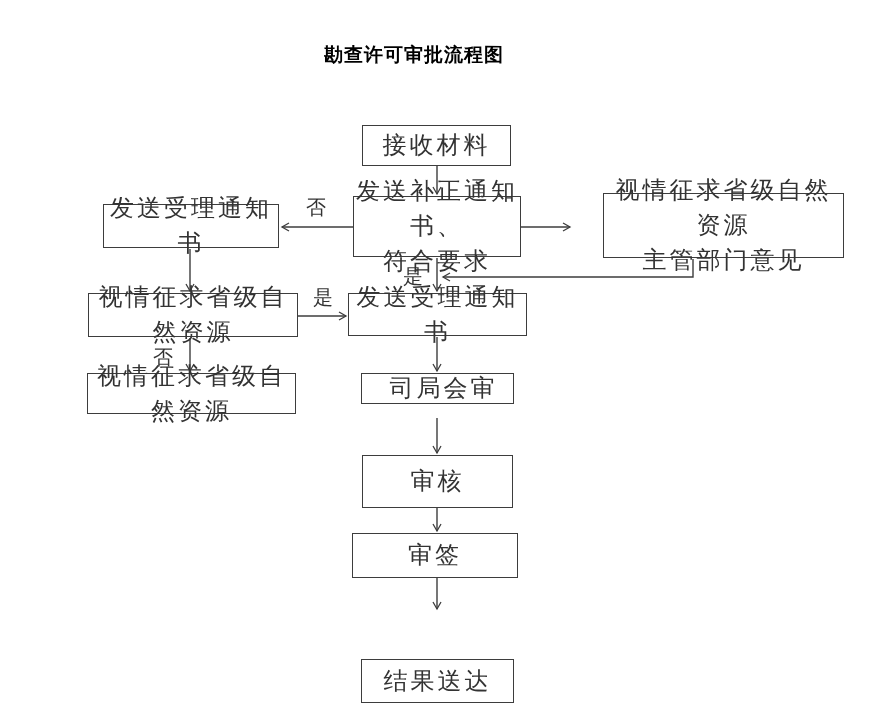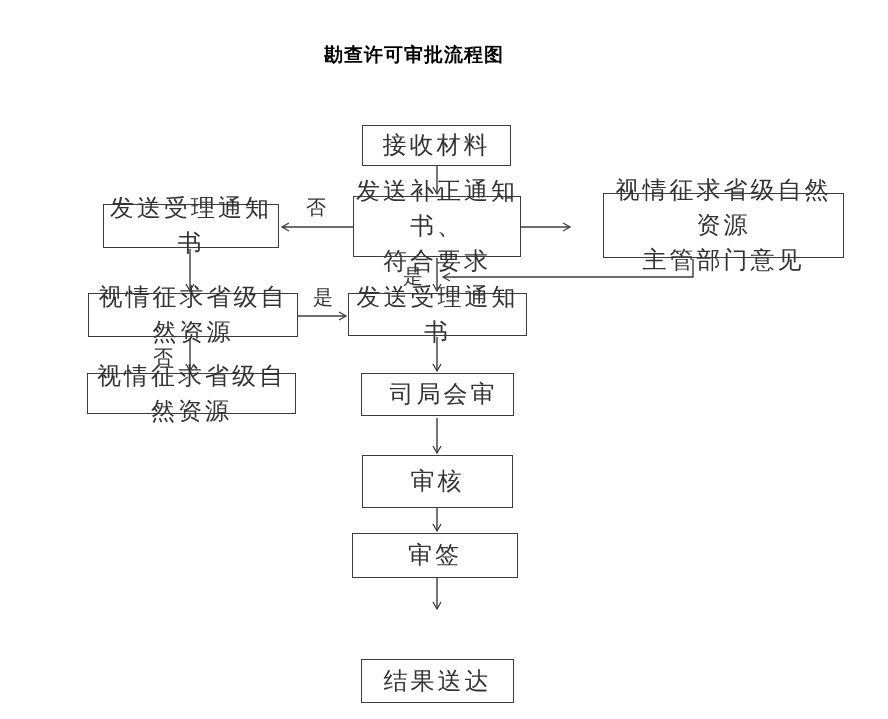--- a/index.html
+++ b/index.html
@@ -93,21 +93,21 @@
 主管部门意见</div>
 
   <div class="node" style="left:103px; top:204px; width:176px; height:44px;">发送受理通知书</div>
 
   <div class="node" style="left:88px; top:293px; width:210px; height:44px;">视情征求省级自然资源</div>
 
   <div class="node" style="left:87px; top:373px; width:209px; height:41px;">视情征求省级自然资源</div>
 
   <div class="node" style="left:348px; top:293px; width:179px; height:43px;">发送受理通知书</div>
 
-  <div class="node" style="left:361px; top:373px; width:153px; height:43px;padding-left:12px;">司局会审</div>
+  <div class="node" style="left:361px; top:373px; width:153px; height:31px;padding-left:12px;">司局会审</div>
 
   <div class="node" style="left:362px; top:455px; width:151px; height:53px;">审核</div>
 
   <div class="node" style="left:352px; top:533px; width:166px; height:45px;">审签</div>
 
   <div class="node" style="left:361px; top:611px; width:153px; height:44px;margin-top:48px;">结果送达</div>
 
   <span class="edge-label" style="left:306px; top:194px;">否</span>
 
   <span class="edge-label" style="left:403px; top:263px;">是</span>

